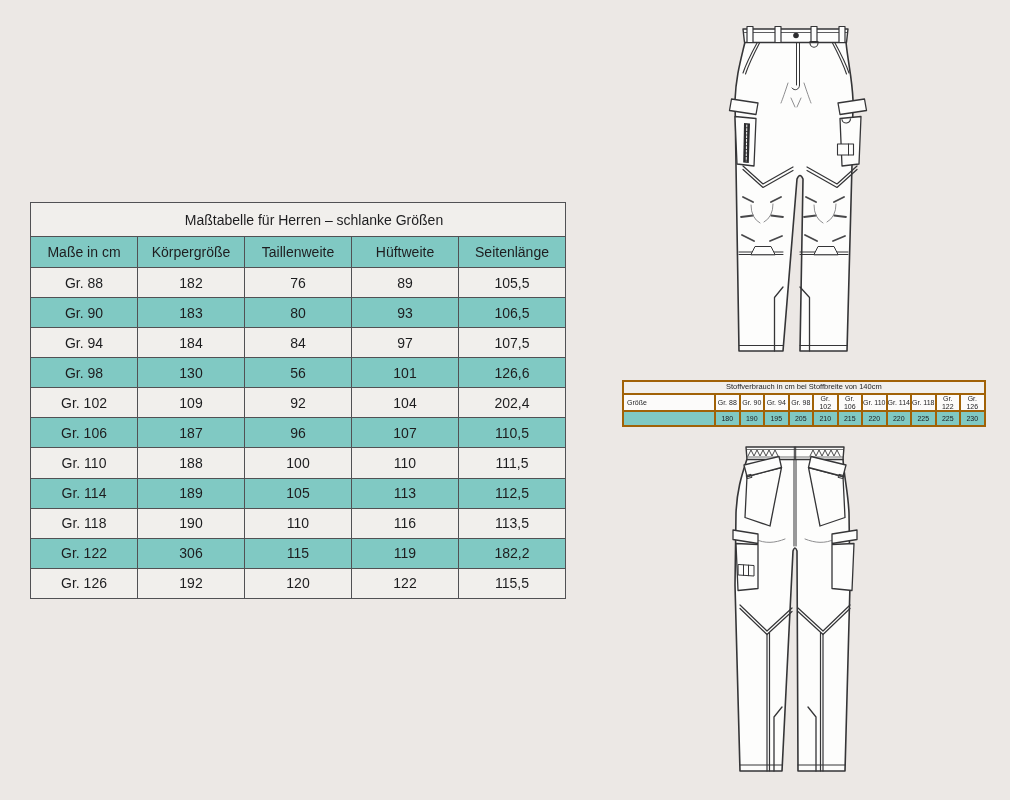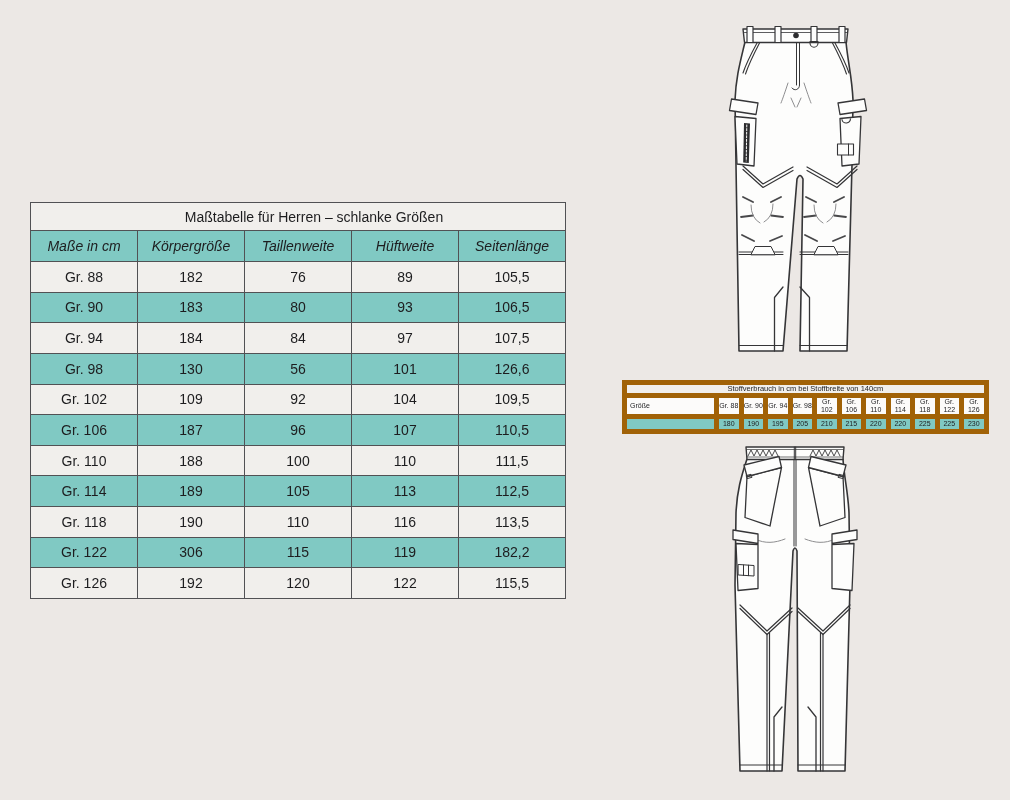--- a/index.html
+++ b/index.html
@@ -11,30 +11,30 @@
   .stage{position:relative;width:1010px;height:800px;background:var(--bg);overflow:hidden;}
 
   
   .size-table-wrap{position:absolute;left:30px;top:202px;}
   .size-table{border-collapse:collapse;table-layout:fixed;width:536px;height:397px;}
   .size-table col{width:107px;}
   .size-table th,.size-table td{
     border:1px solid var(--border);text-align:center;vertical-align:middle;
     color:var(--text);font-size:14px;font-weight:400;background:var(--rowlight);
   }
-  .size-table .title-cell{height:28px;background:var(--rowlight);padding-left:32px;}
-  .size-table thead tr.hdr th{height:31px;background:var(--teal);font-style:italic;}
+  .size-table .title-cell{height:34px;background:var(--rowlight);padding-left:32px;}
+  .size-table thead tr.hdr th{height:31px;background:var(--teal);}
   .size-table tbody tr.hl td{background:var(--teal);}
 
   
   .fabric-wrap{position:absolute;left:622px;top:380px;}
   .fabric{border-collapse:collapse;table-layout:fixed;width:362px;}
   .fabric col{width:24.5px;}
   .fabric col.c0{width:92px;}
-  .fabric td{border:5px solid #a16207;color:var(--text);text-align:center;
+  .fabric td{border:2px solid #a16207;color:var(--text);text-align:center;
     font-size:7px;line-height:1.1;vertical-align:middle;}
   .fabric .ftitle{height:13px;background:var(--rowlight);font-size:7.5px;}
   .fabric tr.sizes td{height:11px;background:#fcfbfa;}
   .fabric tr.sizes td.flabel{text-align:left;padding-left:3px;}
   .fabric tr.vals td{height:15px;background:var(--teal);}
 
   
   .front-drawing{position:absolute;left:700px;top:15px;}
   .back-drawing{position:absolute;left:695px;top:435px;}
   svg{display:block;}
@@ -92,21 +92,21 @@
             <td>130</td>
             <td>56</td>
             <td>101</td>
             <td>126,6</td>
           </tr>
           <tr>
             <td>Gr. 102</td>
             <td>109</td>
             <td>92</td>
             <td>104</td>
-            <td>109,5</td>
+            <td>202,4</td>
           </tr>
           <tr class="hl">
             <td>Gr. 106</td>
             <td>187</td>
             <td>96</td>
             <td>107</td>
             <td>110,5</td>
           </tr>
           <tr>
             <td>Gr. 110</td>

